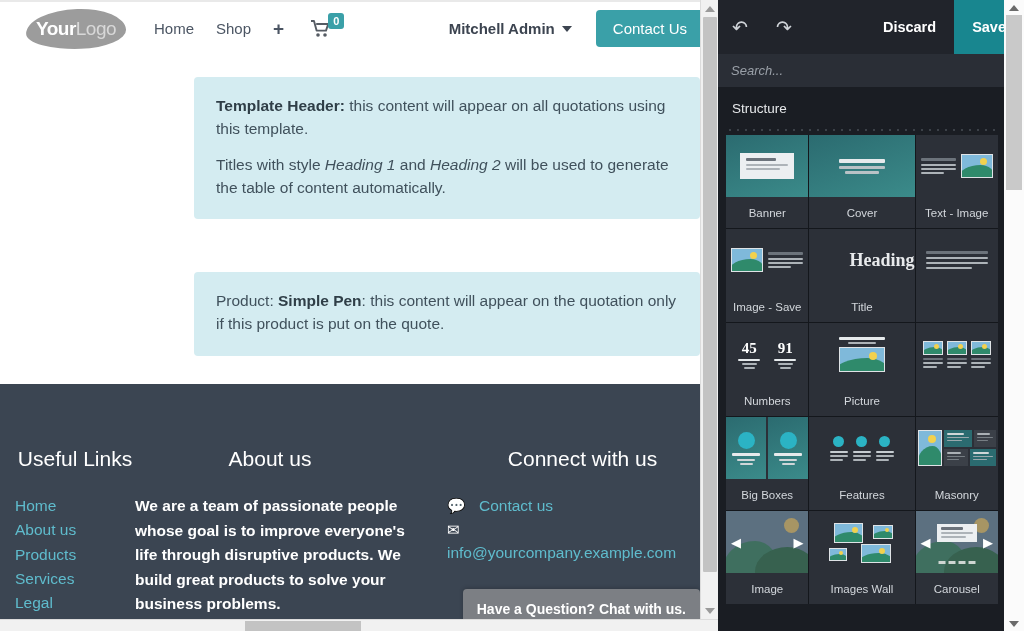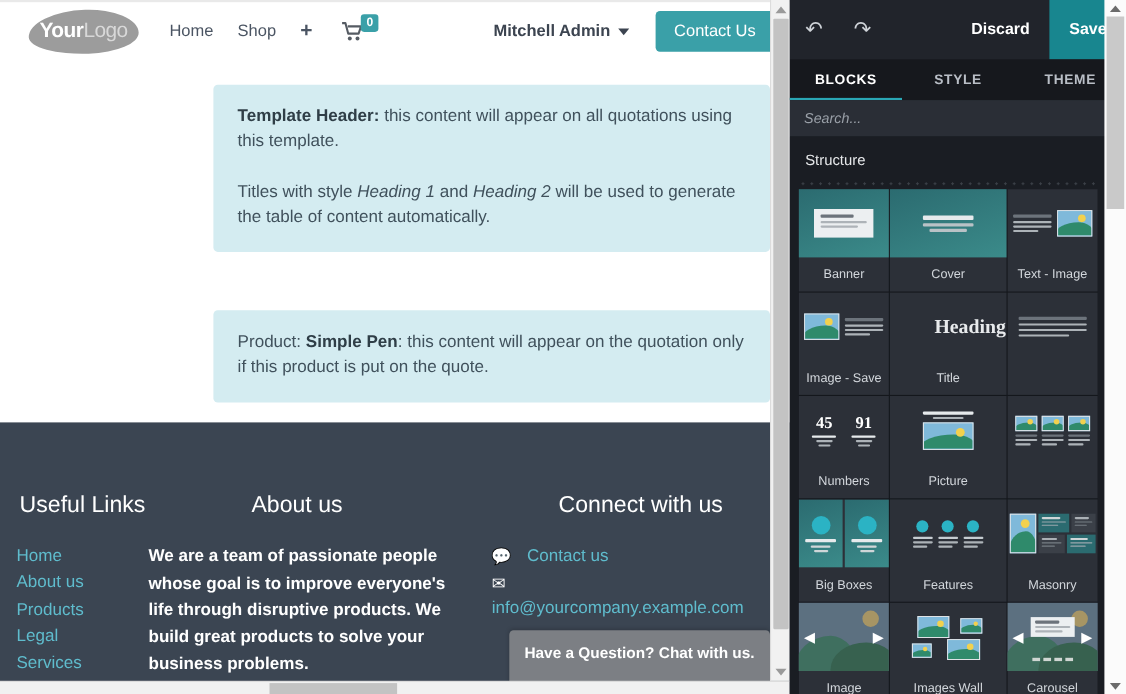--- a/index.html
+++ b/index.html
@@ -52,21 +52,21 @@
     border:none; cursor:pointer; font-family:"Liberation Sans", sans-serif;
   }
 
   
   .content-area { padding: 22px 0 0 0; }
   .info-box {
     margin: 0 18px 0 194px; background:#d4ecf1; border-radius:4px;
     padding: 17px 22px 20px 22px; color:#40515c; font-size:15.5px; line-height:1.5;
     max-width: 506px;
   }
-  .info-box p { margin-bottom: 22px; }
+  .info-box p { margin-bottom: 12px; }
   .info-box p:last-child { margin-bottom: 0; }
   .info-box b { color:#2f3e47; font-weight:700; }
   .info-box i { font-style: italic; }
   .gap-1 { height: 53px; }
 
   
   .site-footer {
     position:absolute; left:0; right:0; top:384px; bottom:0;
     background:#3b4552; color:#fff; padding: 62px 0 0 0;
   }
@@ -75,21 +75,21 @@
   .fcol-about { width: 270px; }
   .fcol-connect { flex:1; padding-left: 42px;}
   .f-title { font-size: 21px; font-weight:400; line-height:1.25; margin-bottom: 22px; color:#fff;text-align:center; }
   .f-link { display:block; color:#5fbccd; font-size:15.5px; line-height:1.56; text-decoration:none; }
   .f-para { font-size:15.5px; line-height:1.58; color:#fff; font-weight:700; }
   .f-contact-row { display:flex; align-items:center; gap:15px; margin-bottom:3px; }
   .f-ico { width:17px; color:#fff; font-size:15px; display:inline-block; text-align:center; }
   .f-mail { color:#5fbccd; font-size:15.5px; line-height:1.5; word-break:break-all; text-decoration:none; display:block;}
   .chat-bubble {
     position:absolute; right: 18px; bottom: 0; background:#7c7f84; color:#fff;
-    font-weight:700; font-size:14px; padding: 12px 14px 30px 14px; border-radius:4px 4px 0 0;
+    font-weight:700; font-size:14px; padding: 12px 14px 14px 14px; border-radius:4px 4px 0 0;
     box-shadow: 0 -1px 4px rgba(0,0,0,.2); white-space:nowrap;
   }
 
   
   .pv-scroll-v {
     position:absolute; top:0; right:0; width:18px; height:619px;
     background:#f1f1f1; border-left:1px solid #dcdcdc;
   }
   .pv-scroll-v .thumb { position:absolute; top:17px; left:2px; width:14px; height:555px; background:#c3c3c3; border-radius:1px;}
   .pv-arrow { position:absolute; left:0; width:18px; height:17px; display:flex;align-items:center;justify-content:center;}
@@ -225,22 +225,22 @@
       </div>
 
       <div class="site-footer">
         <div class="footer-cols">
 
           <div class="fcol-links">
             <div class="f-title">Useful Links</div>
             <a class="f-link" href="#">Home</a>
             <a class="f-link" href="#">About us</a>
             <a class="f-link" href="#">Products</a>
+            <a class="f-link" href="#">Services</a>
             <a class="f-link" href="#">Legal</a>
-            <a class="f-link" href="#">Services</a>
           </div>
 
           <div class="fcol-about">
             <div class="f-title">About us</div>
             <div class="f-para">We are a team of passionate people whose goal is to improve everyone's life through disruptive products. We build great products to solve your business problems.</div>
           </div>
 
           <div class="fcol-connect">
             <div class="f-title">Connect with us</div>
             <div class="f-contact-row">
@@ -275,25 +275,20 @@
   <div id="editor">
 
     <div class="ed-top">
       <div class="ed-histbtn">↶</div>
       <div class="ed-histbtn">↷</div>
       <div class="ed-spacer"></div>
       <div class="ed-discard">Discard</div>
       <div class="ed-save">Save</div>
     </div>
 
-    <div class="ed-tabs">
-      <div class="ed-tab active">BLOCKS</div>
-      <div class="ed-tab">STYLE</div>
-      <div class="ed-tab">THEME</div>
-    </div>
 
     <div class="ed-search">
       <input type="text" placeholder="Search..." style="">
     </div>
 
     <div class="ed-body">
       <div class="ed-scrollarea">
         <div class="ed-section-title">Structure</div>
         <div class="ed-dots"></div>
 

